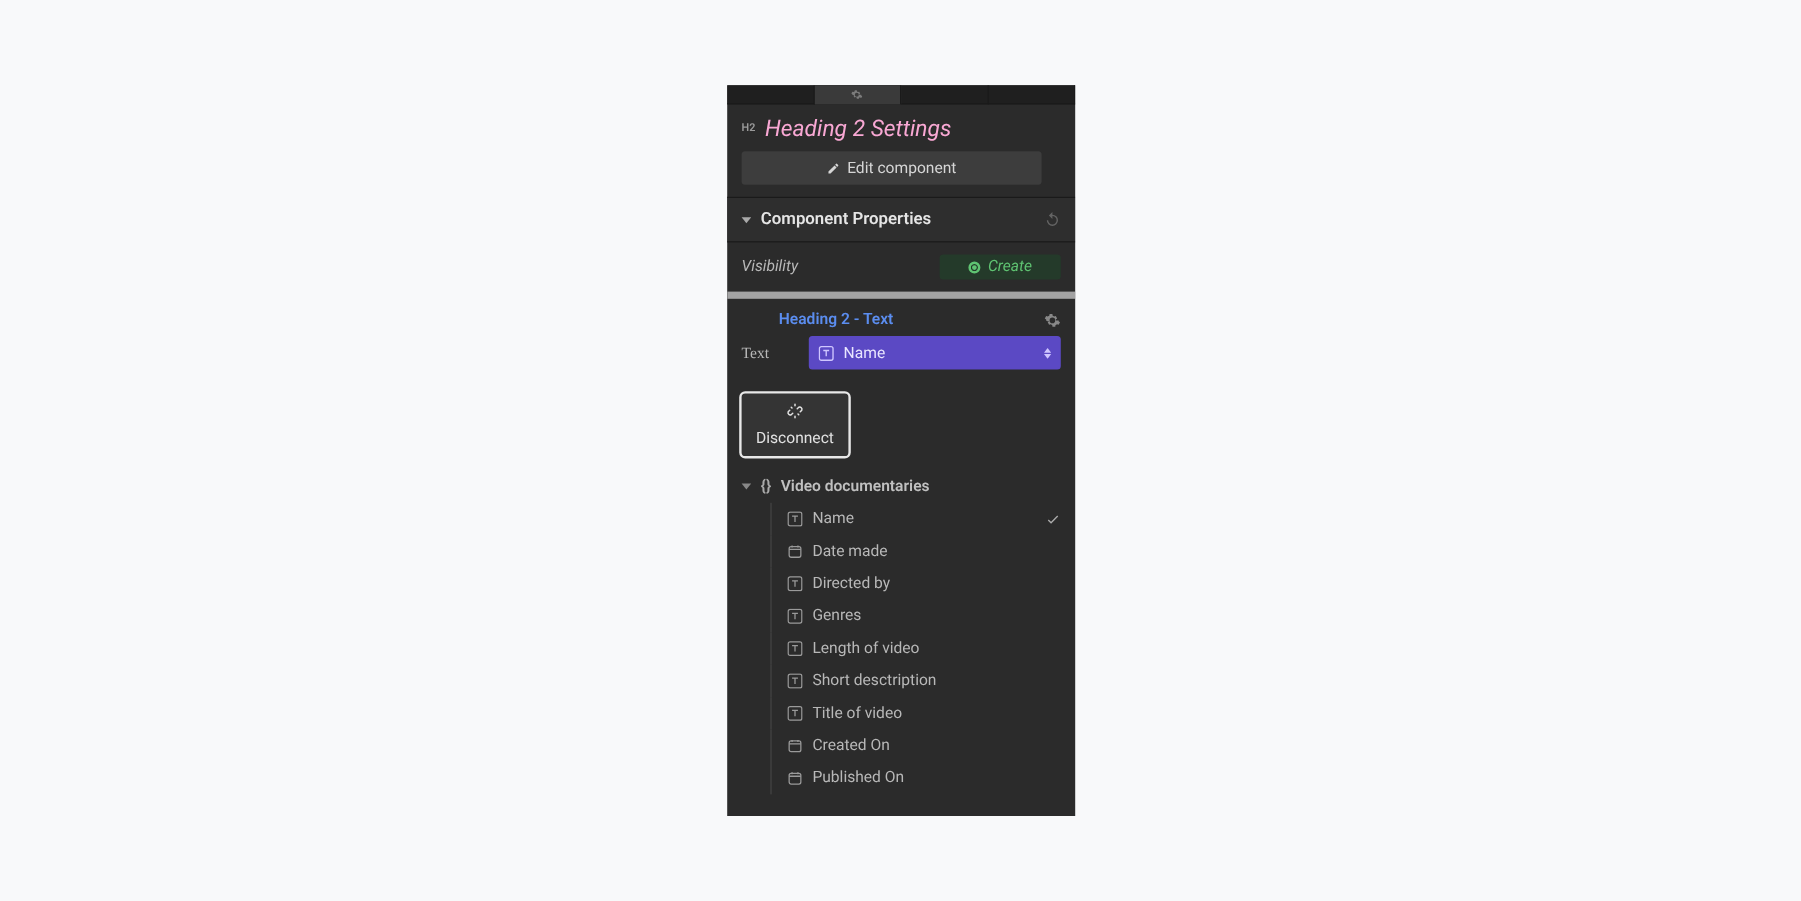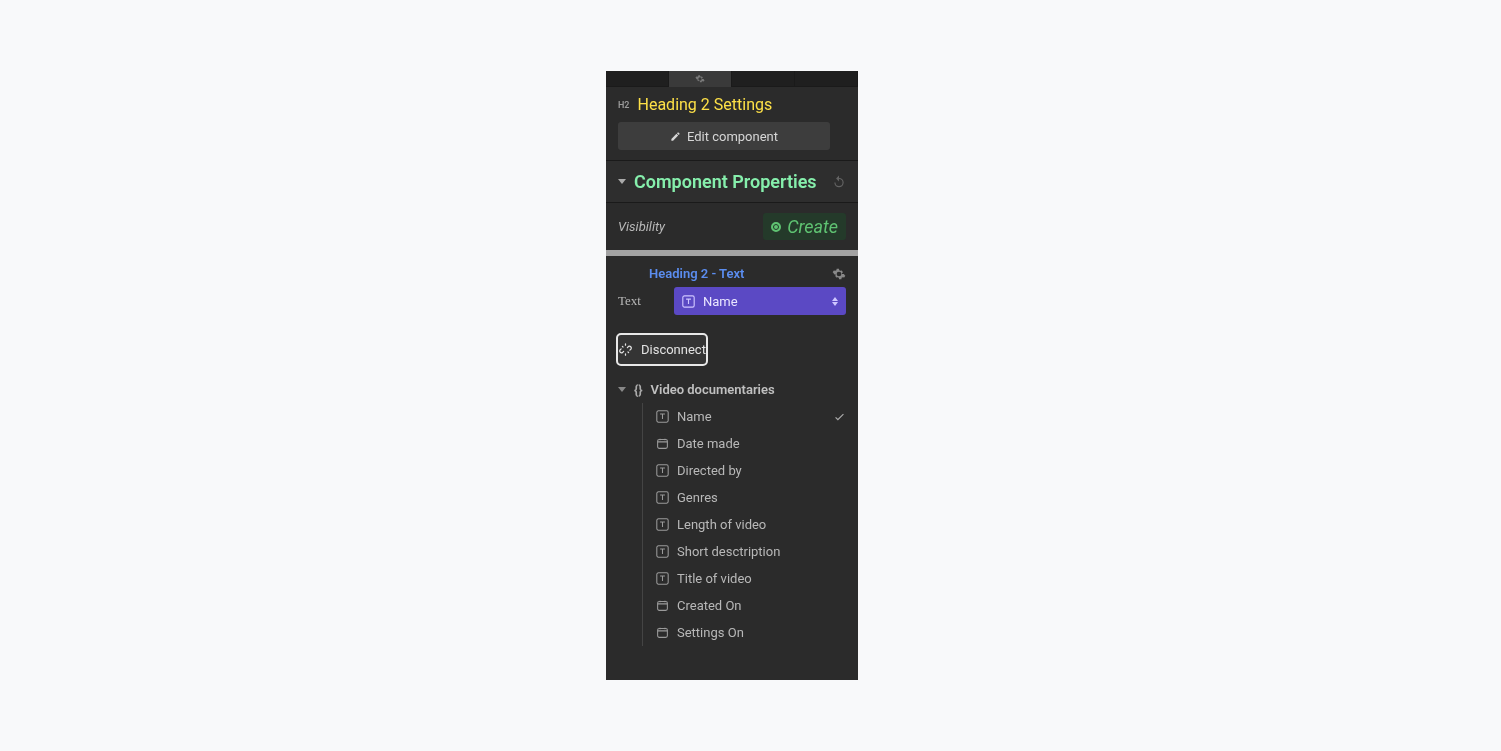--- a/index.html
+++ b/index.html
@@ -9,21 +9,21 @@
     font-size: 13px;
     color: #d6d6d6;
     width: 1501px;
     height: 751px;
     position: relative;
   }
   .panel {
     position: absolute;
     left: 606px;
     top: 71px;
-    width: 252px;
+    width: 290px;
     height: 609px;
     background: #2b2b2b;
     overflow: hidden;
   }
   .top-tabs {
     display: flex;
     height: 16px;
     border-bottom: 1px solid #1a1a1a;
     background: #1f1f1f;
   }
@@ -42,21 +42,21 @@
     display: flex;
     align-items: center;
     gap: 8px;
     padding: 8px 12px;
   }
   .h2-badge {
     font-size: 9px;
     font-weight: 600;
     color: #9a9a9a;
   }
-  .settings-title { color: #fde047; font-size: 16px; }
+  .settings-title { color: #f9a8d4; font-size: 19px; font-style: italic; }
 
   .edit-component-btn {
     margin: 0 28px 10px 12px;
     background: #3d3d3d;
     border-radius: 3px;
     display: flex;
     align-items: center;
     justify-content: center;
     gap: 6px;
     height: 28px;
@@ -68,21 +68,21 @@
   .section-header {
     display: flex;
     align-items: center;
     justify-content: space-between;
     padding: 10px 12px;
     border-top: 1px solid #1a1a1a;
     border-bottom: 1px solid #1a1a1a;
     background: #2e2e2e;
   }
   .section-header-left { display: flex; align-items: center; gap: 8px; }
-  .section-title { font-weight: 600; font-size: 18px; color: #86efac; }
+  .section-title { font-weight: 600; font-size: 14px; color: #e5e5e5; }
   .caret-down {
     width: 0; height: 0;
     border-left: 4px solid transparent;
     border-right: 4px solid transparent;
     border-top: 5px solid #aaa;
   }
   .undo-icon { width: 14px; height: 14px; opacity: 0.5; }
 
   .row {
     display: flex;
@@ -91,24 +91,24 @@
     padding: 10px 12px;
     border-bottom: 6px solid #a3a3a3;
     font-style: italic;
   }
   .row-label { color: #b8b8b8; font-size: 13px; }
   .create-badge {
     display: flex;
     align-items: center;
     gap: 6px;
     background: #243a2a;
-    padding: 3px 8px;
+    padding: 3px 24px;
     border-radius: 3px;
     color: #5fc372;
-    font-size: 18px;
+    font-size: 13px;
   }
   .create-dot {
     width: 10px; height: 10px; border-radius: 50%;
     border: 2px solid #5fc372;
     background: #5fc372;
     box-shadow: inset 0 0 0 1px #243a2a;
   }
 
   .heading2-text-row {
     display: flex;
@@ -151,24 +151,25 @@
   .sort-caret .down { border-top: 4px solid #cfc6ff; }
 
   .disconnect-btn {
     margin: 6px 0 10px 10px;
     display: inline-flex;
     align-items: center;
     gap: 8px;
     background: #343434;
     border: 2px solid #e8e8e8;
     border-radius: 5px;
-    padding: 7px 0;
+    padding: 7px 12px;
     color: #e2e2e2;
     font-size: 13px;
     cursor: pointer;
+    flex-direction: column;
   }
   .disconnect-btn svg { width: 15px; height: 15px; }
 
   .collection-header {
     display: flex;
     align-items: center;
     gap: 8px;
     padding: 6px 12px;
   }
   .collection-name { color: #c0c0c0; font-weight: 600; font-size: 13px; }
@@ -357,17 +358,17 @@
           <rect x="2" y="3" width="12" height="11" rx="2" fill="none" stroke="#9a9a9a" stroke-width="1.3"></rect>
           <path d="M2 6h12M5 2v2M11 2v2" stroke="#9a9a9a" stroke-width="1.3"></path>
         </svg>
         <span class="field-label">Created On</span>
       </div>
       <div class="field-item">
         <svg class="field-type-icon" viewBox="0 0 16 16">
           <rect x="2" y="3" width="12" height="11" rx="2" fill="none" stroke="#9a9a9a" stroke-width="1.3"></rect>
           <path d="M2 6h12M5 2v2M11 2v2" stroke="#9a9a9a" stroke-width="1.3"></path>
         </svg>
-        <span class="field-label">Settings On</span>
+        <span class="field-label">Published On</span>
       </div>
     </div>
 
 </div>
 
 </body></html>

